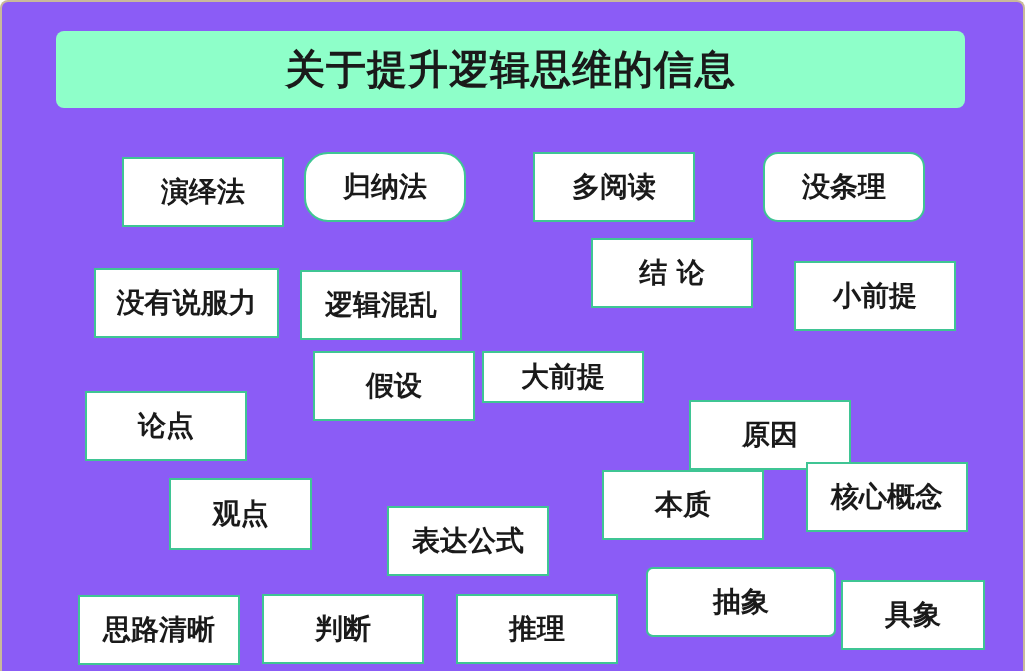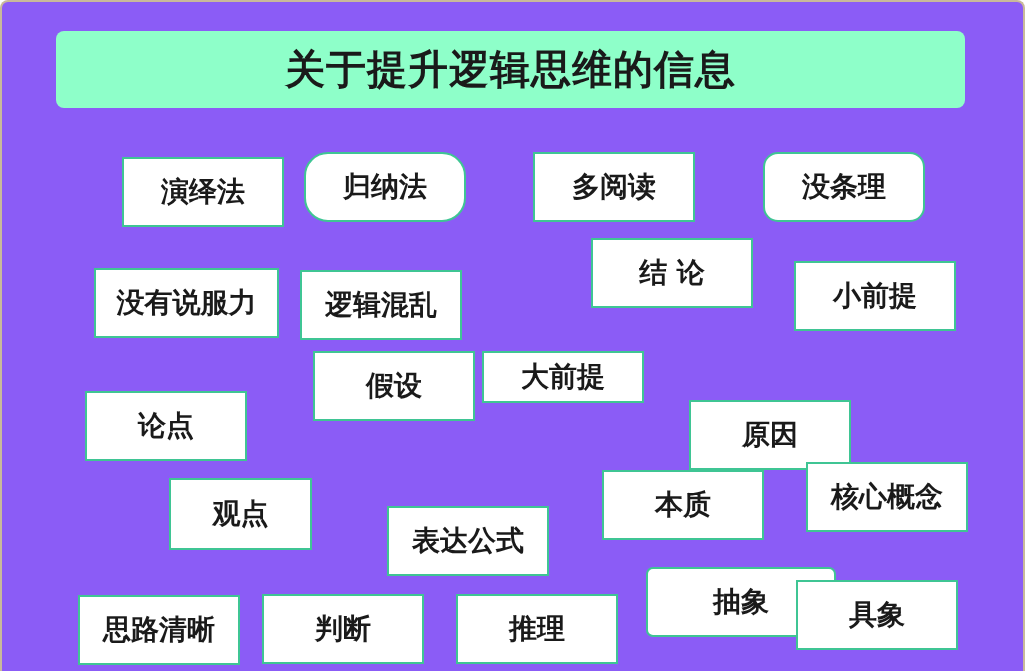--- a/index.html
+++ b/index.html
@@ -75,15 +75,15 @@
       <div class="tag" style="left: 687px; top: 360px; width: 162px; height: 70px; margin-top: 38px;">原因</div>
       <div class="tag" style="left: 83px; top: 389px; width: 162px; height: 70px;">论点</div>
       <div class="tag" style="left: 385px; top: 460px; width: 162px; height: 70px; margin-top: 44px;">表达公式</div>
       <div class="tag" style="left: 167px; top: 476px; width: 143px; height: 72px;">观点</div>
       <div class="tag" style="left: 600px; top: 468px; width: 162px; height: 70px;">本质</div>
       <div class="tag" style="left: 804px; top: 460px; width: 162px; height: 70px;">核心概念</div>
       <div class="tag" style="left: 76px; top: 548px; width: 162px; height: 70px; margin-top: 45px;">思路清晰</div>
       <div class="tag" style="left: 260px; top: 592px; width: 162px; height: 70px;">判断</div>
       <div class="tag" style="left: 454px; top: 592px; width: 162px; height: 70px;">推理</div>
       <div class="tag" style="left: 644px; top: 565px; width: 190px; height: 70px; border-radius: 7px;">抽象</div>
-      <div class="tag" style="left: 794px; top: 578px; width: 162px; height: 70px;">具象</div>
+      <div class="tag" style="left: 839px; top: 578px; width: 144px; height: 70px;">具象</div>
     </div>
 </div>
 
 </body></html>

